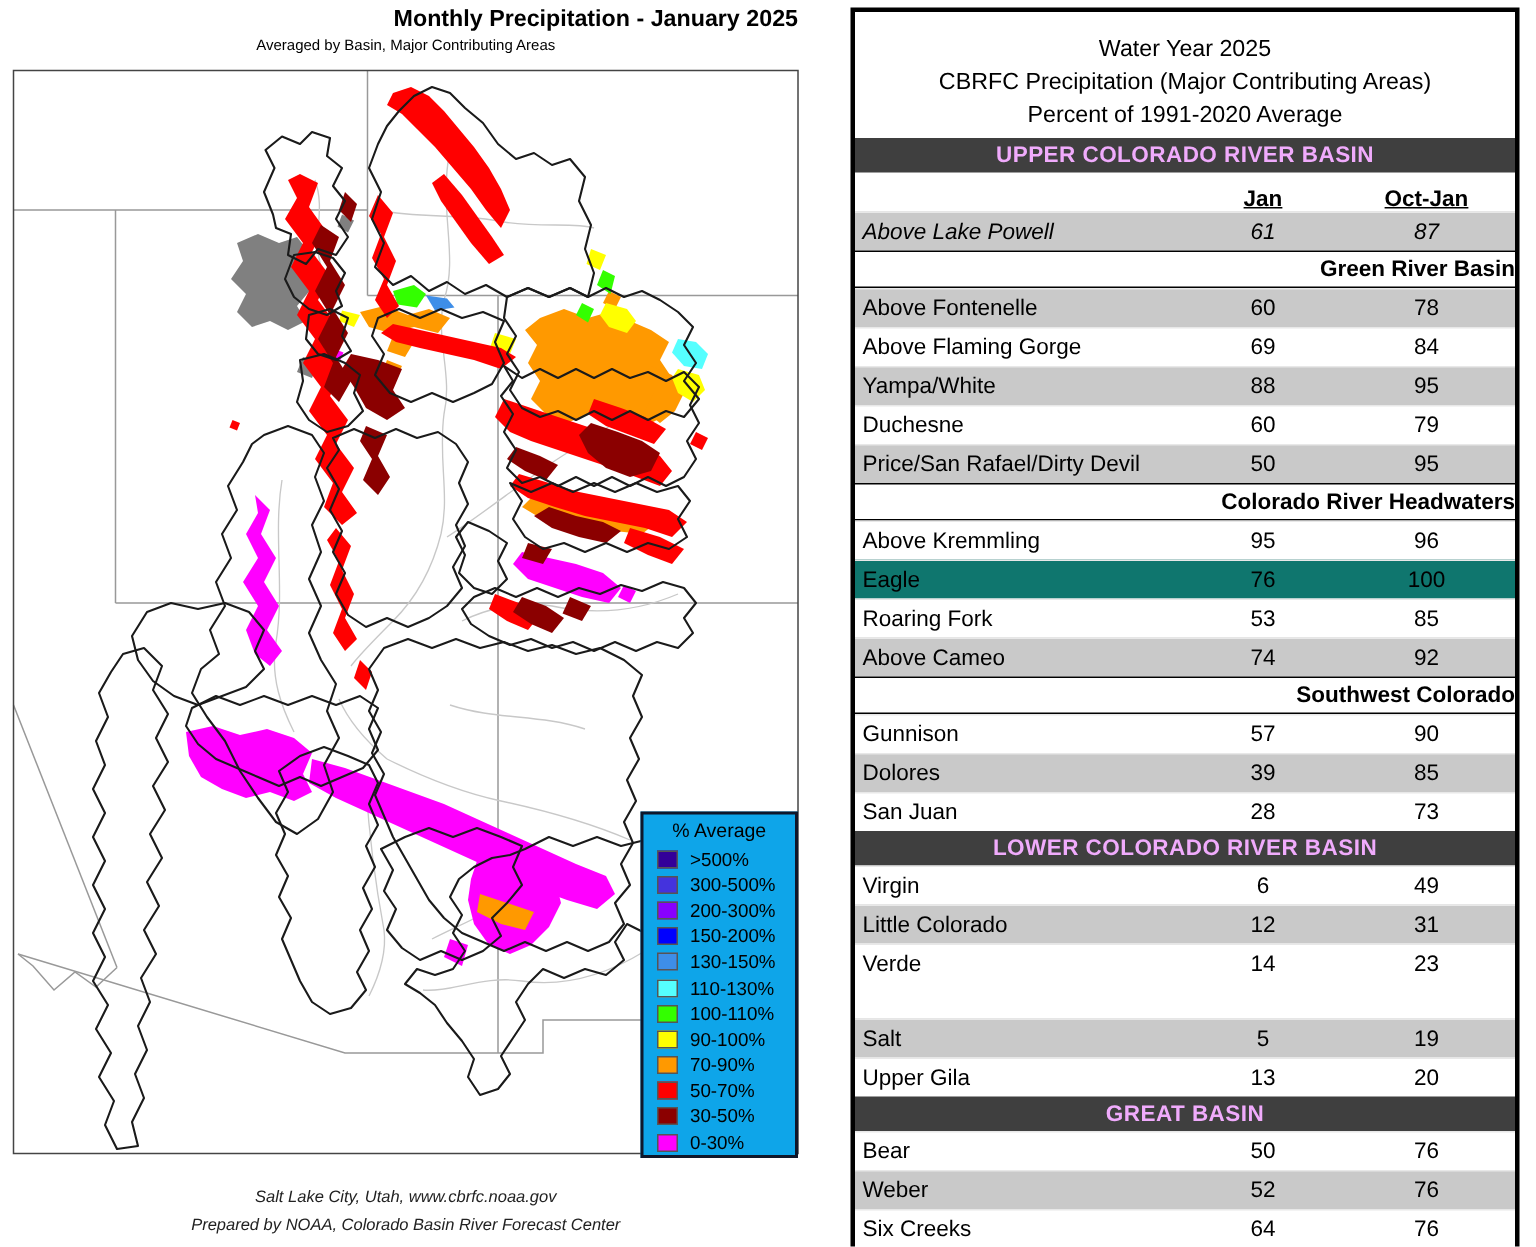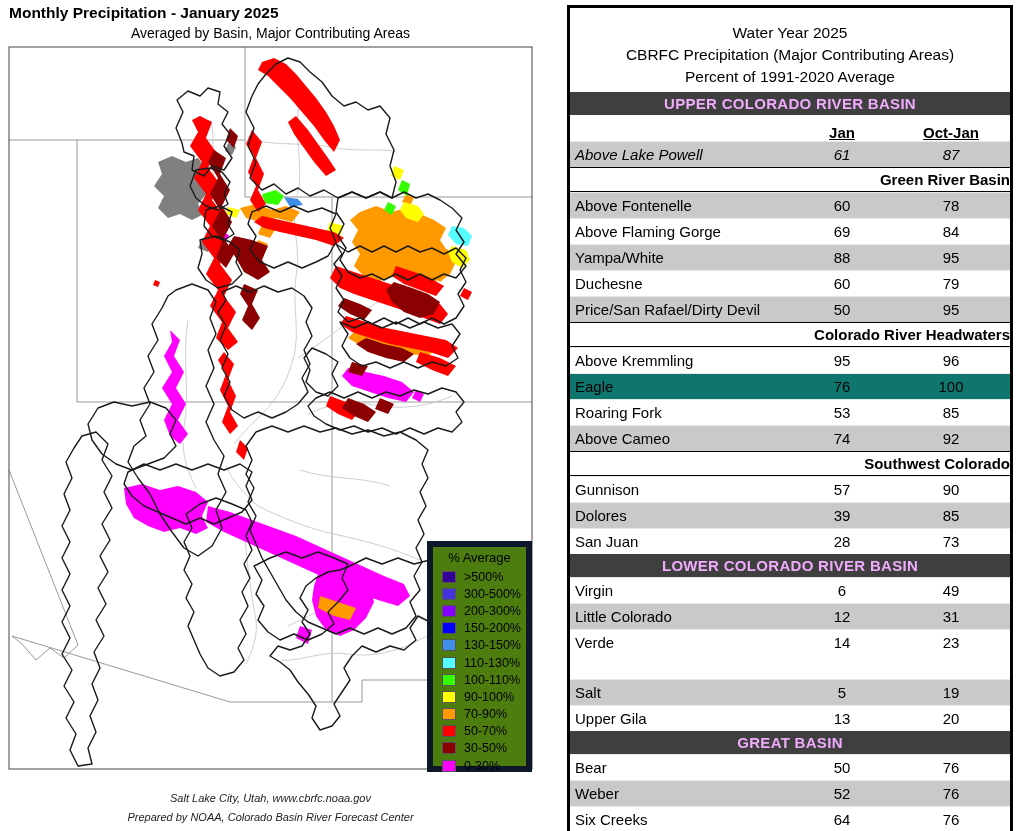--- a/index.html
+++ b/index.html
@@ -2,31 +2,31 @@
 <html><head>
 <meta charset="utf-8">
 <style>
   html,body{margin:0;padding:0;}
   body{
     width:1024px;height:831px;position:relative;background:#ffffff;
     font-family:"Liberation Sans", sans-serif;color:#000;overflow:hidden;
   }
   
   .map-panel{position:absolute;left:0;top:0;width:560px;height:831px;}
-  .map-title{position:absolute;left:9px;top:4px;width:523px;text-align:left;
+  .map-title{position:absolute;left:9px;top:4px;width:523px;text-align:right;
     font-weight:bold;font-size:15.5px;}
   .map-subtitle{position:absolute;left:9px;top:25px;width:523px;text-align:center;
-    font-size:14px;}
+    font-size:10px;}
   .map-svg{position:absolute;left:0;top:0;}
   .map-footer{position:absolute;left:9px;width:523px;text-align:center;
     font-style:italic;font-size:11px;color:#222;}
   .map-footer.l1{top:811px;}
   .map-footer.l2{top:792px;}
   .legend{position:absolute;left:427px;top:541px;width:105px;height:231px;
-    background:#4d7c0f;border:6px solid #0f172a;box-sizing:border-box;padding-top:3px;}
+    background:#0ea5e9;border:2px solid #0f172a;box-sizing:border-box;padding-top:3px;}
   .legend-title{text-align:center;font-size:13px;margin-bottom:3px;}
   .legend-item{display:flex;align-items:center;height:17.2px;padding-left:9px;}
   .swatch{width:12px;height:10px;margin-right:8px;border:1px solid #555;flex:0 0 auto;}
   .legend-label{font-size:12.5px;white-space:nowrap;}
   
   .table-panel{position:absolute;left:567px;top:5px;width:446px;
     border:3px solid #000;background:#fff;box-sizing:border-box;}
   .thead{padding:14px 0 4px 0;text-align:center;font-weight:normal;font-size:15.5px;line-height:22px;}
   .band{color:#f0abfc;font-weight:bold;text-align:center;font-size:15px;
     height:23px;line-height:23px;letter-spacing:0.3px;}

